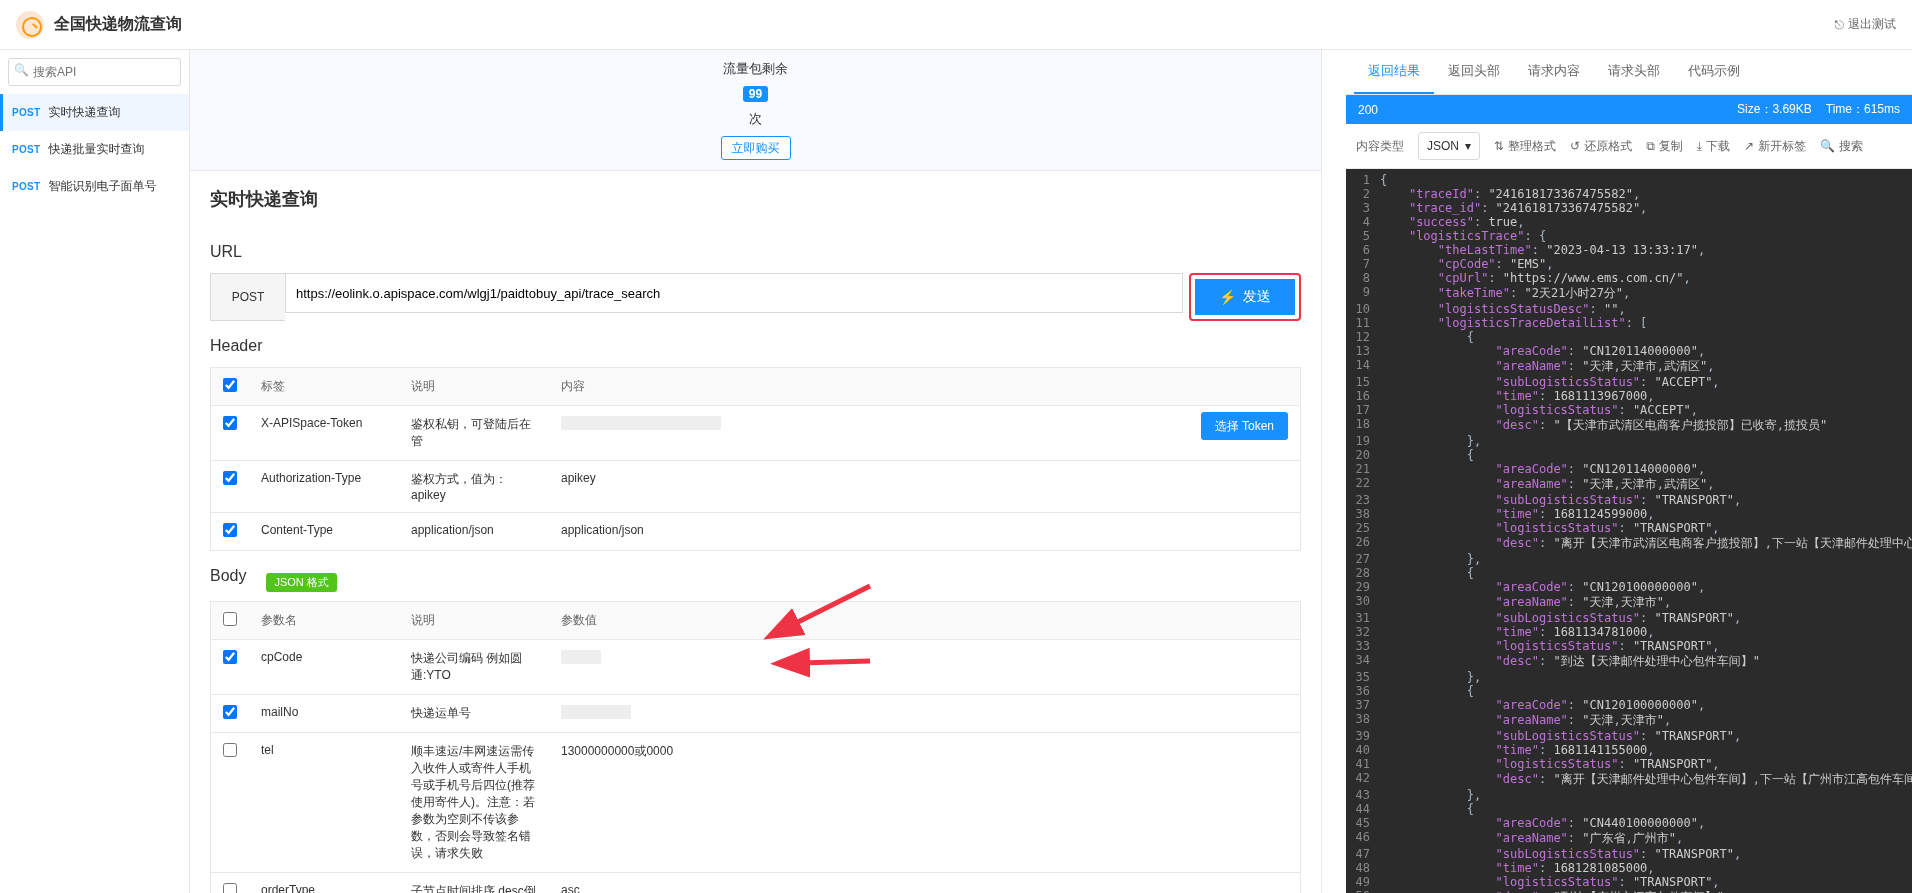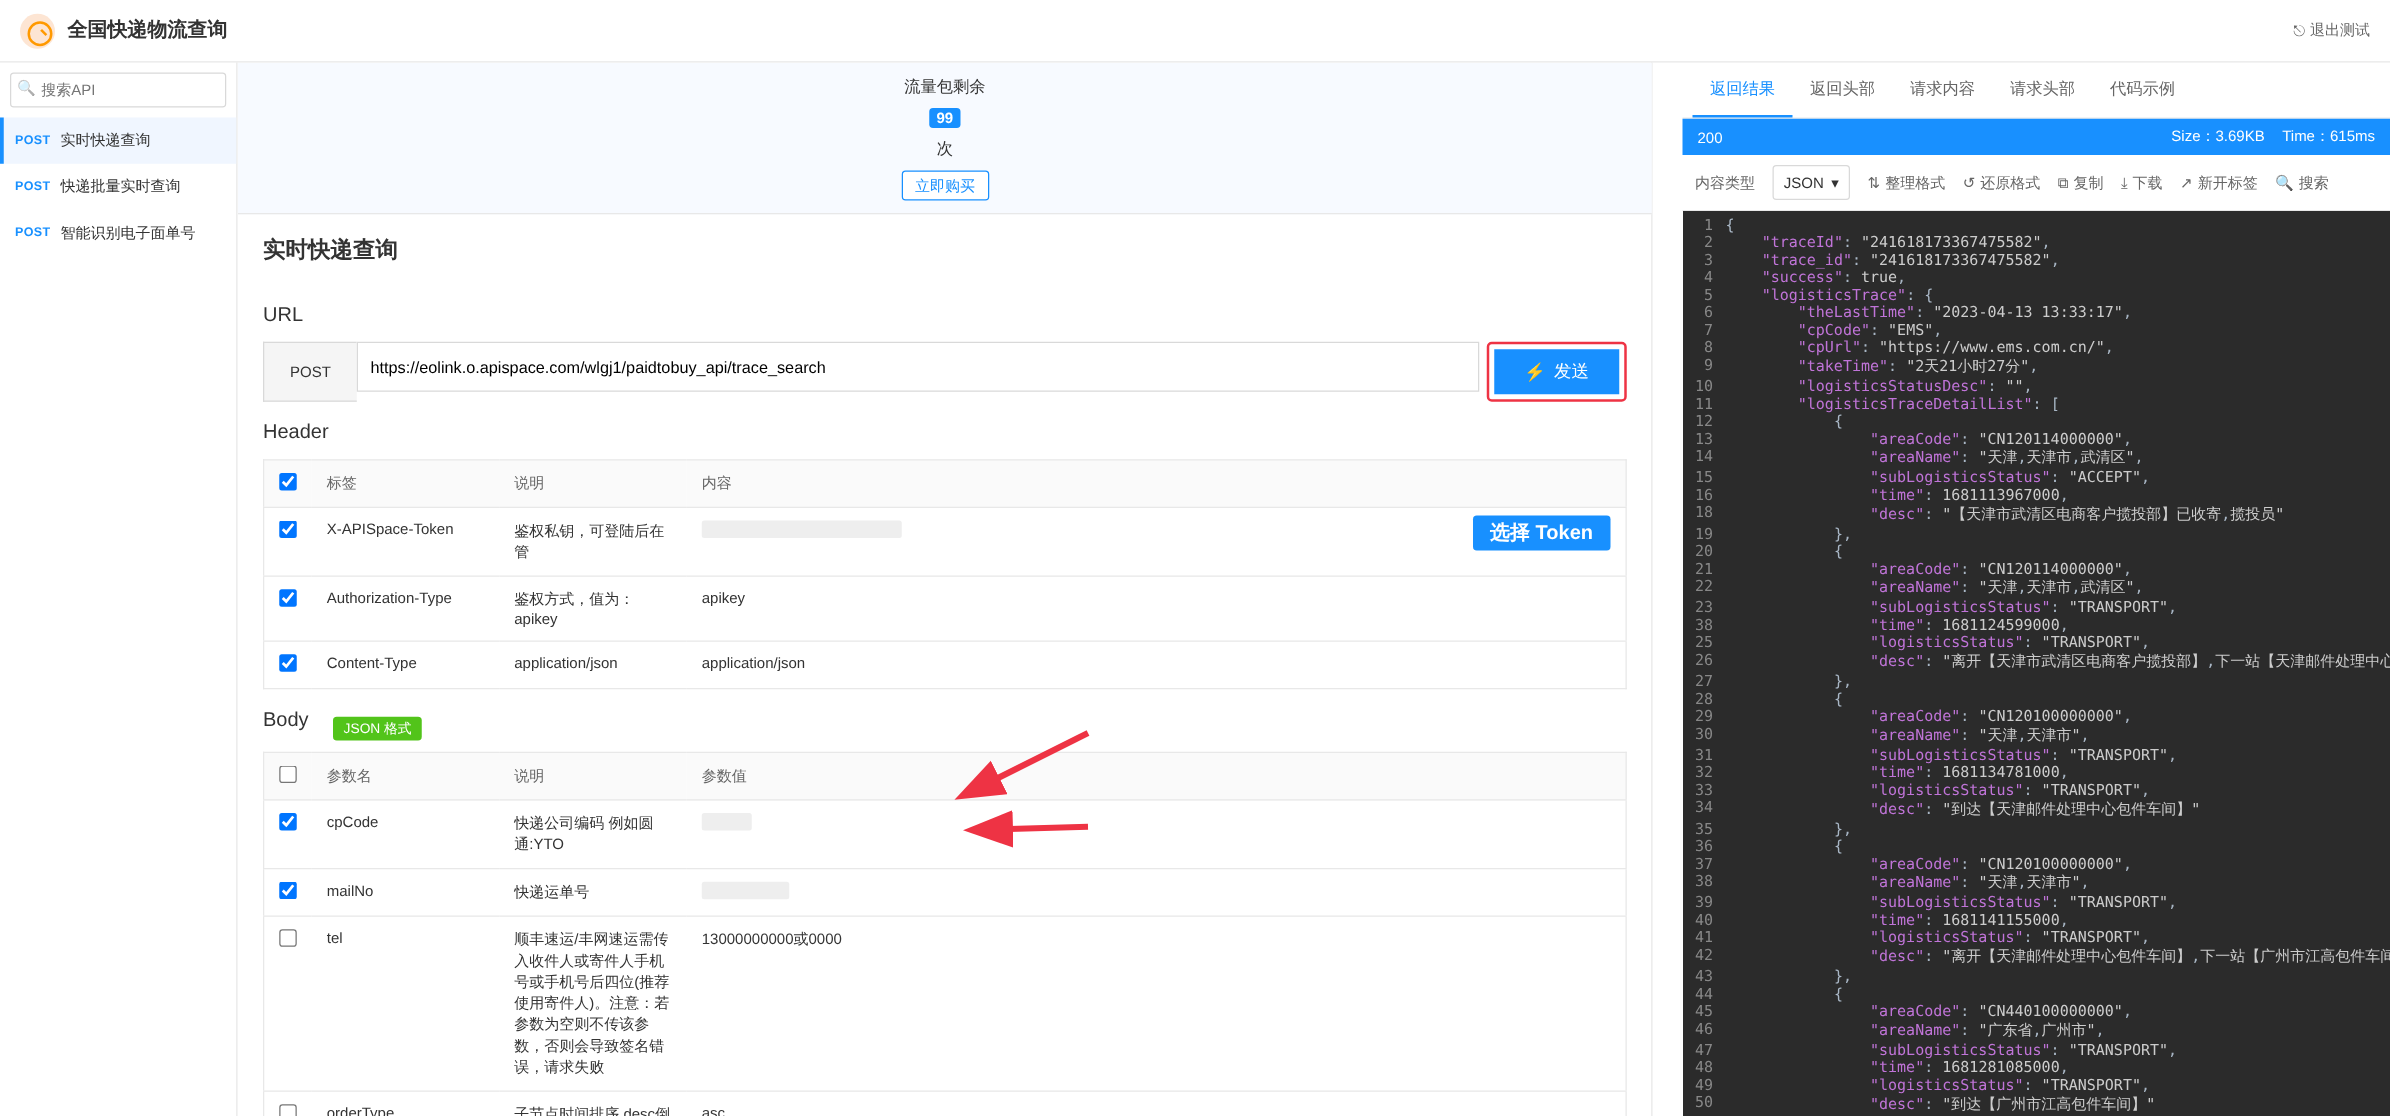--- a/index.html
+++ b/index.html
@@ -39,21 +39,21 @@
 
 .tbl { width: 100%; border: 1px solid #e8e8e8; border-collapse: collapse; margin-top: 4px; }
 .tbl th, .tbl td { border-bottom: 1px solid #e8e8e8; padding: 10px 12px; text-align: left; font-size: 12px; vertical-align: top; }
 .tbl th { background: #fafafa; font-weight: 400; color: #666; }
 .tbl tr:last-child td { border-bottom: none; }
 .cb-col { width: 36px; text-align: center; }
 .col-name { width: 150px; }
 .col-desc { width: 150px; }
 .col-val { }
 input[type=checkbox] { width: 14px; height: 14px; }
-.token-btn { float: right; background: #1890ff; color: #fff; border: none; height: 28px; padding: 0 14px; border-radius: 3px; cursor: pointer; font-size: 16px; margin-top:-4px;font-weight:bold; }
+.token-btn { float: right; background: #1890ff; color: #fff; border: none; height: 28px; padding: 0 14px; border-radius: 3px; cursor: pointer; font-size: 12px; margin-top:-4px; }
 .json-badge { display: inline-block; background: #52c41a; color:#fff; font-size:11px; padding:2px 8px; border-radius:3px; margin-left:20px; vertical-align: middle;}
 .body-header { display:flex; align-items:center; }
 
 .masked { display:inline-block; background:#eee; height:14px; border-radius:2px; }
 
 .arrow { position: absolute; }
 
 .right-panel { width: 590px; display: flex; flex-direction: column; padding-left: 24px; }
 .resp-tabs { display: flex; border-bottom: 1px solid #e8e8e8; padding: 0 8px; }
 .resp-tab { padding: 12px 14px; font-size: 13px; cursor: pointer; color: #666; }
@@ -290,20 +290,21 @@
         <div class="code-line"><span class="ln">7</span><span class="code">        <span class="tk-key">"cpCode"</span><span class="tk-punc">:</span> "EMS"<span class="tk-punc">,</span></span></div>
         <div class="code-line"><span class="ln">8</span><span class="code">        <span class="tk-key">"cpUrl"</span><span class="tk-punc">:</span> "https://www.ems.com.cn/"<span class="tk-punc">,</span></span></div>
         <div class="code-line"><span class="ln">9</span><span class="code">        <span class="tk-key">"takeTime"</span><span class="tk-punc">:</span> "2天21小时27分"<span class="tk-punc">,</span></span></div>
         <div class="code-line"><span class="ln">10</span><span class="code">        <span class="tk-key">"logisticsStatusDesc"</span><span class="tk-punc">:</span> ""<span class="tk-punc">,</span></span></div>
         <div class="code-line"><span class="ln">11</span><span class="code">        <span class="tk-key">"logisticsTraceDetailList"</span><span class="tk-punc">:</span> <span class="tk-punc">[</span></span></div>
         <div class="code-line"><span class="ln">12</span><span class="code">            <span class="tk-punc">{</span></span></div>
         <div class="code-line"><span class="ln">13</span><span class="code">                <span class="tk-key">"areaCode"</span><span class="tk-punc">:</span> "CN120114000000"<span class="tk-punc">,</span></span></div>
         <div class="code-line"><span class="ln">14</span><span class="code">                <span class="tk-key">"areaName"</span><span class="tk-punc">:</span> "天津<span class="tk-punc">,</span>天津市<span class="tk-punc">,</span>武清区"<span class="tk-punc">,</span></span></div>
         <div class="code-line"><span class="ln">15</span><span class="code">                <span class="tk-key">"subLogisticsStatus"</span><span class="tk-punc">:</span> "ACCEPT"<span class="tk-punc">,</span></span></div>
         <div class="code-line"><span class="ln">16</span><span class="code">                <span class="tk-key">"time"</span><span class="tk-punc">:</span> 1681113967000<span class="tk-punc">,</span></span></div>
+        <div class="code-line"><span class="ln">17</span><span class="code">                <span class="tk-key">"logisticsStatus"</span><span class="tk-punc">:</span> "ACCEPT"<span class="tk-punc">,</span></span></div>
         <div class="code-line"><span class="ln">18</span><span class="code">                <span class="tk-key">"desc"</span><span class="tk-punc">:</span> "【天津市武清区电商客户揽投部】已收寄<span class="tk-punc">,</span>揽投员"</span></div>
         <div class="code-line"><span class="ln">19</span><span class="code">            <span class="tk-punc">}</span><span class="tk-punc">,</span></span></div>
         <div class="code-line"><span class="ln">20</span><span class="code">            <span class="tk-punc">{</span></span></div>
         <div class="code-line"><span class="ln">21</span><span class="code">                <span class="tk-key">"areaCode"</span><span class="tk-punc">:</span> "CN120114000000"<span class="tk-punc">,</span></span></div>
         <div class="code-line"><span class="ln">22</span><span class="code">                <span class="tk-key">"areaName"</span><span class="tk-punc">:</span> "天津<span class="tk-punc">,</span>天津市<span class="tk-punc">,</span>武清区"<span class="tk-punc">,</span></span></div>
         <div class="code-line"><span class="ln">23</span><span class="code">                <span class="tk-key">"subLogisticsStatus"</span><span class="tk-punc">:</span> "TRANSPORT"<span class="tk-punc">,</span></span></div>
         <div class="code-line"><span class="ln">38</span><span class="code">                <span class="tk-key">"time"</span><span class="tk-punc">:</span> 1681124599000<span class="tk-punc">,</span></span></div>
         <div class="code-line"><span class="ln">25</span><span class="code">                <span class="tk-key">"logisticsStatus"</span><span class="tk-punc">:</span> "TRANSPORT"<span class="tk-punc">,</span></span></div>
         <div class="code-line"><span class="ln">26</span><span class="code">                <span class="tk-key">"desc"</span><span class="tk-punc">:</span> "离开【天津市武清区电商客户揽投部】<span class="tk-punc">,</span>下一站【天津邮件处理中心包件车间】"</span></div>
         <div class="code-line"><span class="ln">27</span><span class="code">            <span class="tk-punc">}</span><span class="tk-punc">,</span></span></div>

